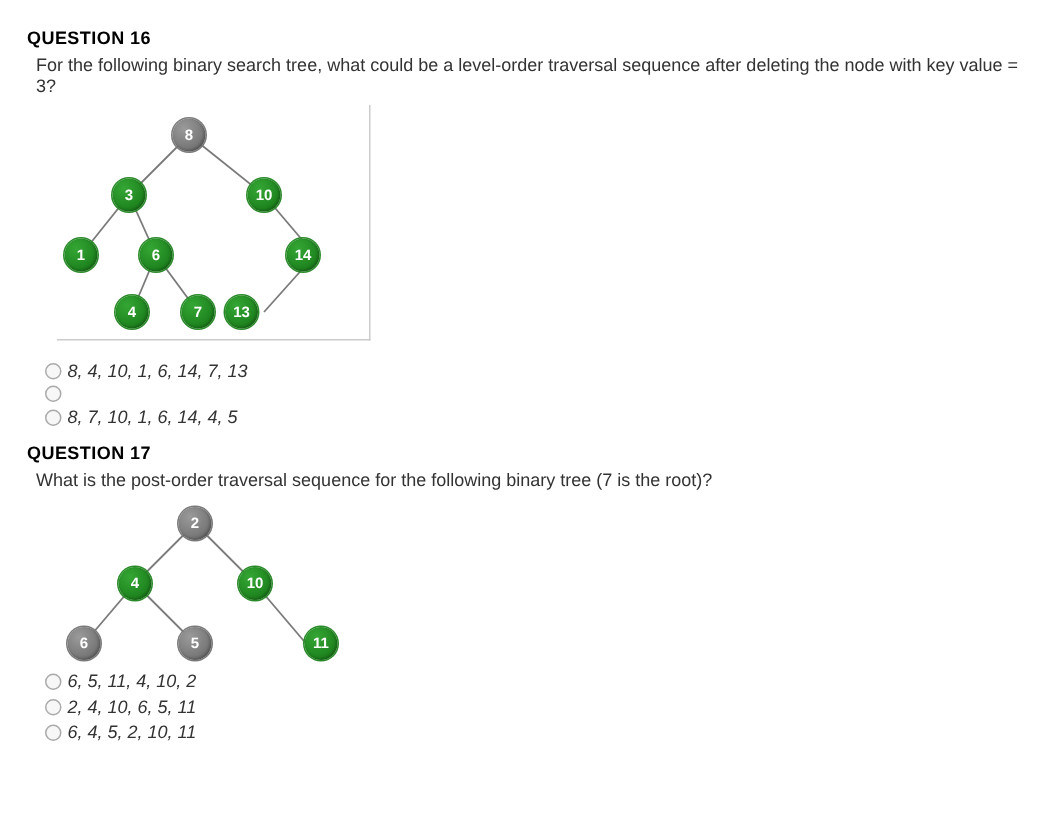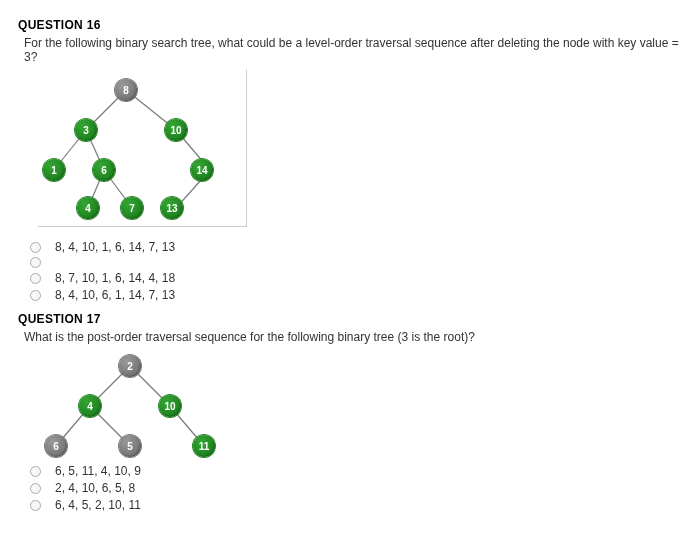--- a/index.html
+++ b/index.html
@@ -53,23 +53,24 @@
   .node.gray {
     background: radial-gradient(circle at 35% 30%, #9a9a9a 0%, #6f6f6f 80%);
     box-shadow: inset -1px -1px 2px rgba(0,0,0,0.25), 0 0 0 1px #7a7a7a;
   }
   .options {
     margin: 4px 0 10px 12px;
   }
   .opt {
     display: flex;
     align-items: center;
-    gap: 14px;
+    gap: 4px;
     margin: 3px 0;
     font-size: 12px;
+    font-style: italic;
   }
   .radio {
     width: 11px; height: 11px;
     border: 1px solid #aaa;
     border-radius: 50%;
     background: #f7f7f7;
     flex: 0 0 auto;
   }
 </style>
 </head>
@@ -94,72 +95,68 @@
       <line class="edge" x1="172" y1="96" x2="138" y2="134"></line>
     </svg>
     <div class="node gray" style="left:88px;top:16px">8</div>
     <div class="node" style="left:48px;top:56px">3</div>
     <div class="node" style="left:138px;top:56px">10</div>
     <div class="node" style="left:16px;top:96px">1</div>
     <div class="node" style="left:66px;top:96px">6</div>
     <div class="node" style="left:164px;top:96px">14</div>
     <div class="node" style="left:50px;top:134px">4</div>
     <div class="node" style="left:94px;top:134px">7</div>
-    <div class="node" style="left:134px;top:134px">13</div>
+    <div class="node" style="left:123px;top:134px">13</div>
   </div>
 </div>
 
 <div class="options">
   <div class="opt">
       <span class="radio"></span>
       <span>8, 4, 10, 1, 6, 14, 7, 13</span>
     </div>
   <div class="opt">
       <span class="radio"></span>
     </div>
   <div class="opt">
       <span class="radio"></span>
-      <span>8, 7, 10, 1, 6, 14, 4, 18</span>
-    </div>
-  <div class="opt">
-      <span class="radio"></span>
-      <span>8, 4, 10, 6, 1, 14, 7, 13</span>
+      <span>8, 7, 10, 1, 6, 14, 4, 5</span>
     </div>
 </div>
 
 
 <div class="qtitle">QUESTION 17</div>
-<div class="prompt">What is the post-order traversal sequence for the following binary tree (3 is the root)?</div>
+<div class="prompt">What is the post-order traversal sequence for the following binary tree (7 is the root)?</div>
 
 <div style="margin-left:20px">
   <div class="tree" style="width:190px;height:110px">
     <svg width="190" height="110" style="position:absolute;left:0;top:0">
       <line class="edge" x1="92" y1="16" x2="52" y2="56"></line>
       <line class="edge" x1="92" y1="16" x2="132" y2="56"></line>
       <line class="edge" x1="52" y1="56" x2="18" y2="96"></line>
       <line class="edge" x1="52" y1="56" x2="92" y2="96"></line>
       <line class="edge" x1="132" y1="56" x2="166" y2="96"></line>
     </svg>
     <div class="node gray" style="left:92px;top:16px">2</div>
     <div class="node" style="left:52px;top:56px">4</div>
     <div class="node" style="left:132px;top:56px">10</div>
     <div class="node gray" style="left:18px;top:96px">6</div>
     <div class="node gray" style="left:92px;top:96px">5</div>
-    <div class="node" style="left:166px;top:96px">11</div>
+    <div class="node" style="left:176px;top:96px">11</div>
   </div>
 </div>
 
 <div class="options">
   <div class="opt">
       <span class="radio"></span>
-      <span>6, 5, 11, 4, 10, 9</span>
+      <span>6, 5, 11, 4, 10, 2</span>
     </div>
   <div class="opt">
       <span class="radio"></span>
-      <span>2, 4, 10, 6, 5, 8</span>
+      <span>2, 4, 10, 6, 5, 11</span>
     </div>
   <div class="opt">
       <span class="radio"></span>
       <span>6, 4, 5, 2, 10, 11</span>
     </div>
 </div>
 
 
 
 

